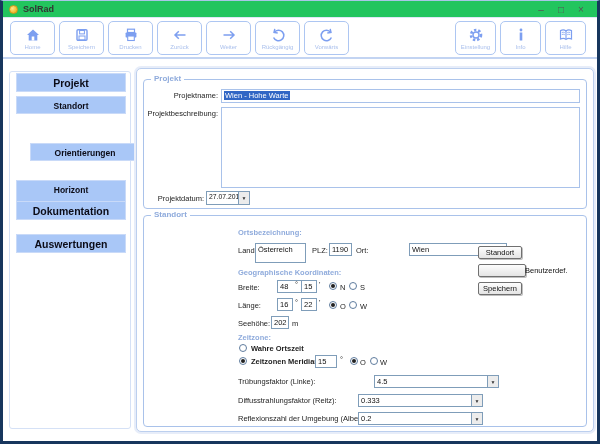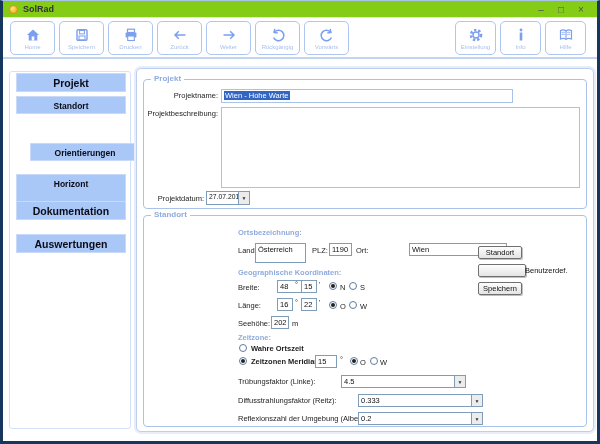--- a/index.html
+++ b/index.html
@@ -4,21 +4,21 @@
 <style>
   * { margin:0; padding:0; box-sizing:border-box; }
   html,body { width:600px; height:444px; overflow:hidden; background:#fff;
               font-family:"Liberation Sans", sans-serif; }
   .window { position:relative; width:600px; height:444px; background:#fff;
             border:3px solid #17365d; border-top:1px solid #a9c6e6; }
 
   
   .titlebar { position:absolute; top:0; left:0; right:0; height:17px;
               display:flex; align-items:center; padding:0 6px;
-              border-bottom:1px solid #dde7f6; background:#84cc16; }
+              border-bottom:1px solid #dde7f6; background:#22c55e; }
   .app-icon { width:9px; height:9px; border-radius:50%;
               background:radial-gradient(circle at 35% 35%, #ffe58a, #f0b82a 70%, #d89a10);
               border:1px solid #d0981c; }
   .title-text { font-size:9px; font-weight:600; color:#333; margin-left:5px; }
   .win-controls { margin-left:auto; display:flex; }
   .win-ctl { width:20px; text-align:center; font-size:10px; color:#555; line-height:15px; cursor:default; }
 
   
   .toolbar { position:absolute; top:18px; left:0; right:0; height:40px; background:#fff;
              border-bottom:2px solid #c3d4f2; display:flex; align-items:center; padding:0 7px; }
@@ -165,30 +165,30 @@
       <span class="cap">Hilfe</span>
     </div>
   </div>
 
   <div class="content">
 
     <div class="side-panel"></div>
     <div class="side-btn big" style="top:12px;height:19px;line-height:19px;">Projekt</div>
     <div class="side-btn small" style="top:35px;height:18px;line-height:18px;">Standort</div>
     <div class="side-btn small" style="top:82px;height:18px;line-height:18px;margin-left:14px;">Orientierungen</div>
-    <div class="side-btn small" style="top:113px;height:32px;line-height:18px;">Horizont</div>
+    <div class="side-btn small" style="top:119px;height:32px;line-height:18px;">Horizont</div>
     <div class="side-btn big" style="top:140px;height:19px;line-height:19px;">Dokumentation</div>
     <div class="side-btn big" style="top:173px;height:19px;line-height:19px;">Auswertungen</div>
 
     <div class="main-panel">
 
       <div class="group" style="left:6px;top:10px;width:444px;height:130px;">
         <span class="legend">Projekt</span>
         <div class="lbl r" style="left:4px;top:11px;width:70px;">Projektname:</div>
-        <div class="inp blue" style="left:77px;top:9px;width:292px;height:14px;"><span class="sel">Wien - Hohe Warte</span></div>
+        <div class="inp blue" style="left:77px;top:9px;width:359px;height:14px;"><span class="sel">Wien - Hohe Warte</span></div>
         <div class="lbl r" style="left:0;top:29px;width:74px;">Projektbeschreibung:</div>
         <div class="inp blue" style="left:77px;top:27px;width:359px;height:81px;"></div>
         <div class="lbl r" style="left:0;top:114px;width:60px;">Projektdatum:</div>
         <div class="combo" style="left:62px;top:111px;width:44px;height:14px;">
           <span class="val" style="font-size:6.8px;">27.07.2018</span>
           <span class="arrow"></span>
         </div>
       </div>
 
       <div class="group" style="left:6px;top:146px;width:444px;height:212px;">
@@ -238,21 +238,21 @@
         <span class="radio checked" style="left:95px;top:141px;"></span>
         <div class="lbl" style="left:107px;top:141px;font-weight:bold;">Zeitzonen Meridian:</div>
         <div class="inp" style="left:171px;top:139px;width:22px;height:13px;">15</div>
         <div class="lbl" style="left:196px;top:139px;">°</div>
         <span class="radio checked" style="left:206px;top:141px;"></span>
         <div class="lbl" style="left:216px;top:142px;">O</div>
         <span class="radio" style="left:226px;top:141px;"></span>
         <div class="lbl" style="left:236px;top:142px;">W</div>
 
         <div class="lbl" style="left:94px;top:161px;">Trübungsfaktor (Linke):</div>
-        <div class="combo" style="left:197px;top:159px;width:125px;height:13px;">
+        <div class="combo" style="left:230px;top:159px;width:125px;height:13px;">
           <span class="val">4.5</span>
           <span class="arrow"></span>
         </div>
         <div class="lbl" style="left:94px;top:180px;">Diffusstrahlungsfaktor (Reitz):</div>
         <div class="combo" style="left:214px;top:178px;width:125px;height:13px;">
           <span class="val">0.333</span>
           <span class="arrow"></span>
         </div>
         <div class="lbl" style="left:94px;top:198px;">Reflexionszahl der Umgebung (Albedo):</div>
         <div class="combo" style="left:214px;top:196px;width:125px;height:13px;">

